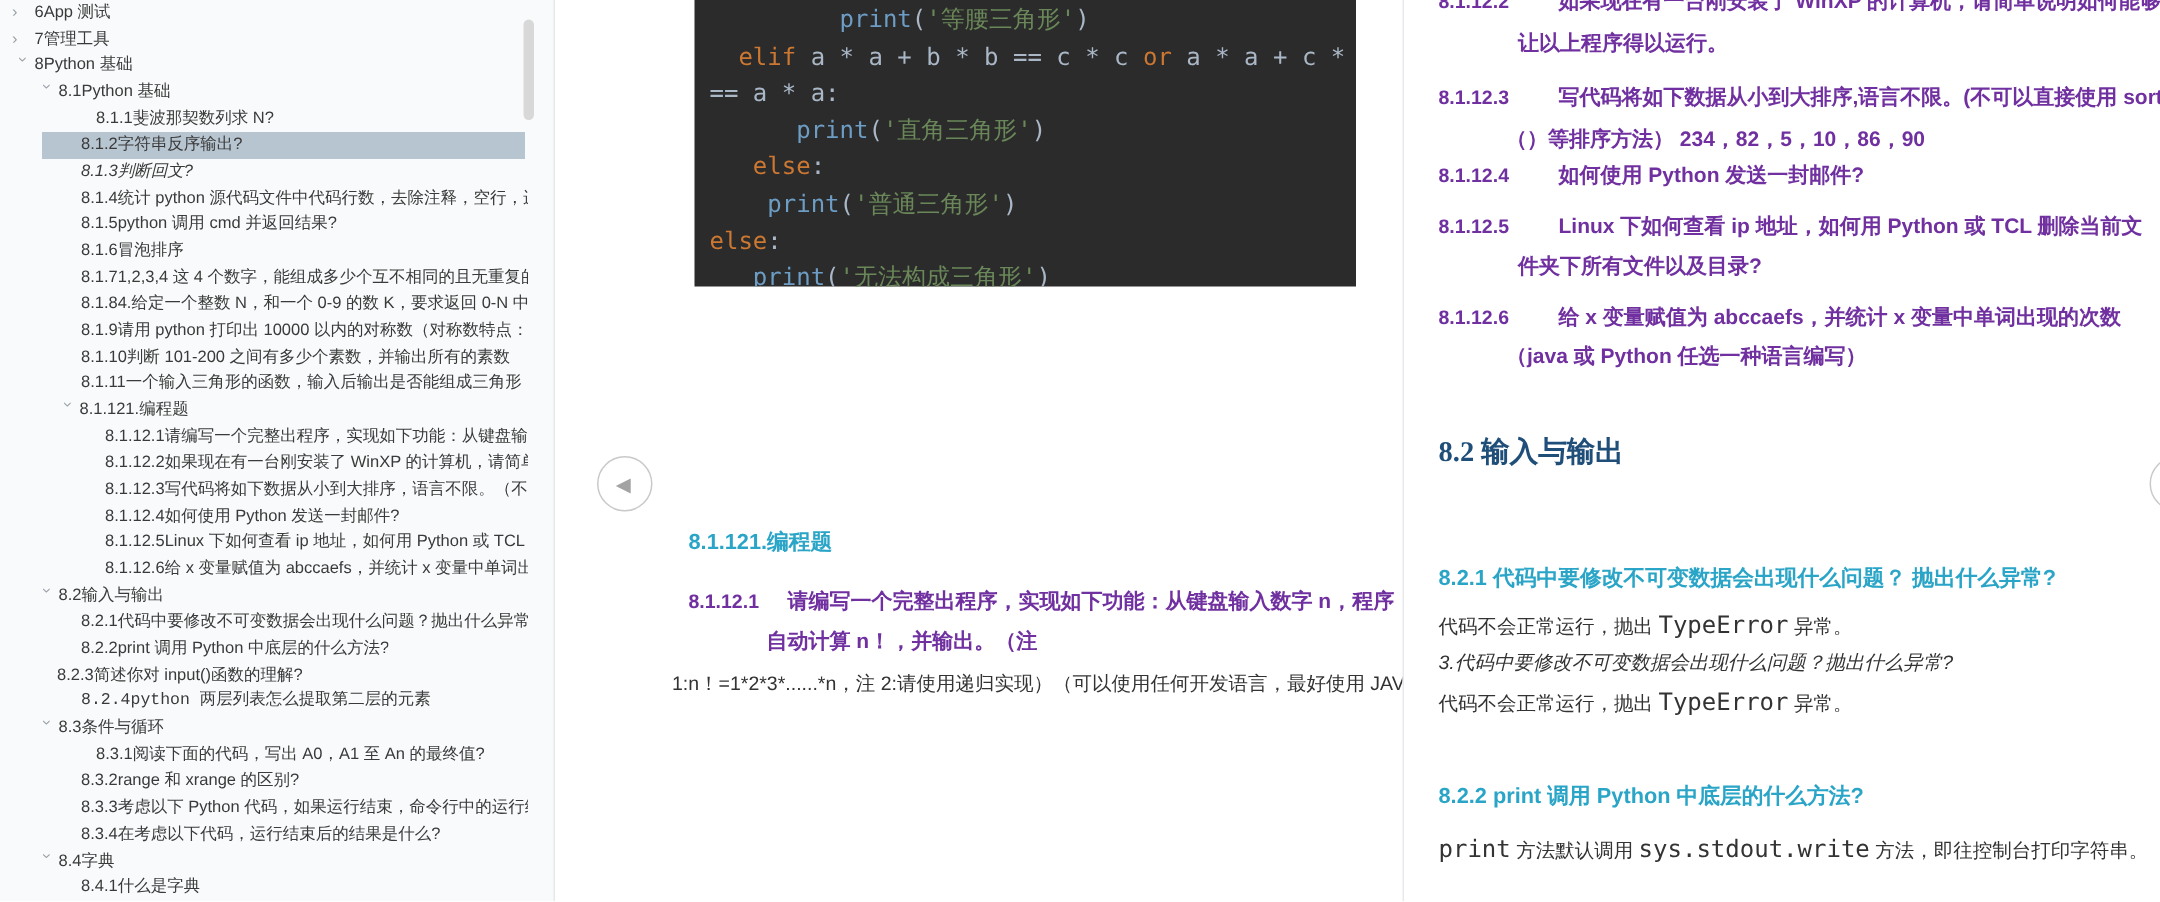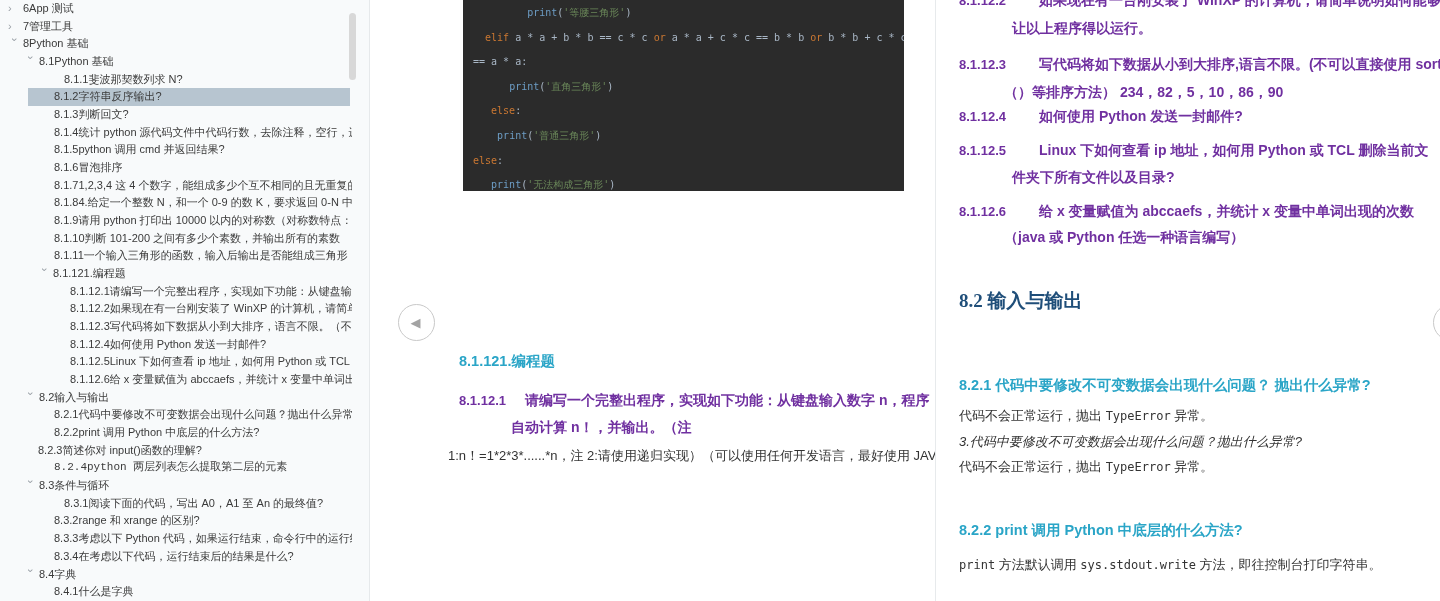--- a/index.html
+++ b/index.html
@@ -25,35 +25,35 @@
   
   .doc { position:absolute; left:371px; top:0; width:1069px; height:601px; background:#fff; }
   .page { position:absolute; top:0; height:601px; overflow:hidden; background:#fff; }
   .page-left  { left:0;    width:564px; }
   .page-right { left:565px; width:504px; }
   .page-divider { position:absolute; left:564px; top:0; width:1px; height:601px; background:#e7eaec; }
 
   
   .code-block { position:absolute; left:92px; top:0; width:441px; height:191px;
                 background:#2b2b2b; padding:1px 0 0 10px; overflow:hidden;
-                font-family:"DejaVu Sans Mono", monospace; font-size:10px; }
+                font-family:"DejaVu Sans Mono", monospace; font-size:16px; }
   .code-line { white-space:pre; height:24.6px; line-height:24.6px; }
   .tk-p   { color:#a9b7c6; }
   .tk-kw  { color:#cc7832; }
   .tk-fn  { color:#6d9dc5; }
   .tk-str { color:#6a8759; }
 
   
   .h3-teal { position:absolute; white-space:nowrap; color:#2aa5c7; font-weight:bold; font-size:14.5px; }
   .pq  { position:absolute; white-space:nowrap; color:#7030a0; font-weight:bold; font-size:14px; }
   .pq .qnum { display:inline-block; font-size:13px; }
   .qnum-l { width:66px; }
   .qnum-r { width:80px; }
   .bodytext { position:absolute; white-space:nowrap; color:#333; font-size:13px; }
-  .mono { font-family:"DejaVu Sans Mono", monospace; font-size:12px; }
+  .mono { font-family:"DejaVu Sans Mono", monospace; font-size:16px; }
 
   
   .pl-h3   { left:88px; top:352px; }
   .q1l1    { left:88px;  top:392px; }
   .q1l2    { left:140px; top:419px; }
   .pl-note { left:77px;  top:447px; }
 
   
   .q2l1 { left:23px; top:-8px; }
   .q2l2 { left:76px; top:20px; }
@@ -104,21 +104,21 @@
         <div class="side-item" style="padding-left: 24px;">
           <span class="chev open">›</span>
           <span class="side-label">8.1Python 基础</span>
         </div>
         <div class="side-item" style="padding-left: 64px;">
           <span class="side-label">8.1.1斐波那契数列求 N?</span>
         </div>
         <div class="side-item selected" style="padding-left: 26px;">
           <span class="side-label">8.1.2字符串反序输出?</span>
         </div>
-        <div class="side-item" style="padding-left: 54px;">
+        <div class="side-item" style="padding-left: 54px; font-style: italic;">
           <span class="side-label">8.1.3判断回文?</span>
         </div>
         <div class="side-item" style="padding-left: 54px;">
           <span class="side-label">8.1.4统计 python 源代码文件中代码行数，去除注释，空行，进行...</span>
         </div>
         <div class="side-item" style="padding-left: 54px; align-items: center;">
           <span class="side-label">8.1.5python 调用 cmd 并返回结果?</span>
         </div>
         <div class="side-item" style="padding-left: 54px;">
           <span class="side-label">8.1.6冒泡排序</span>

